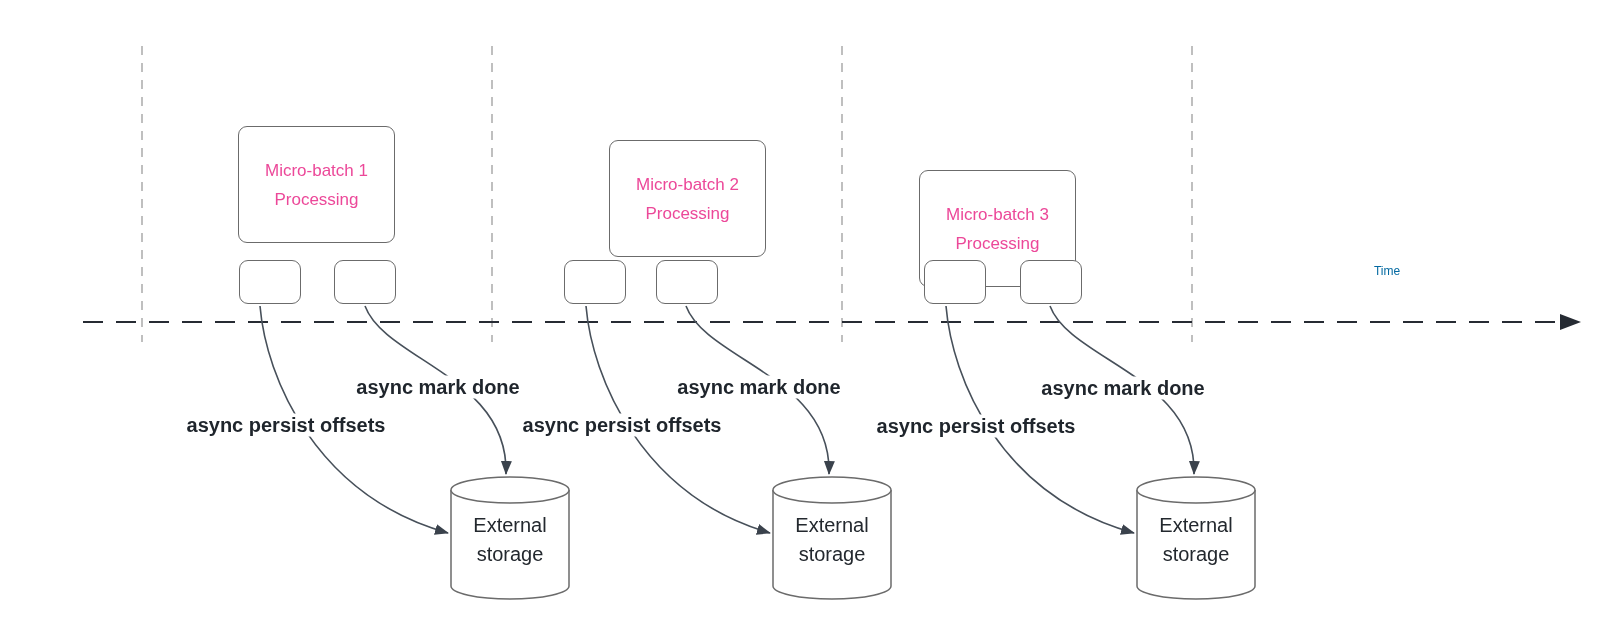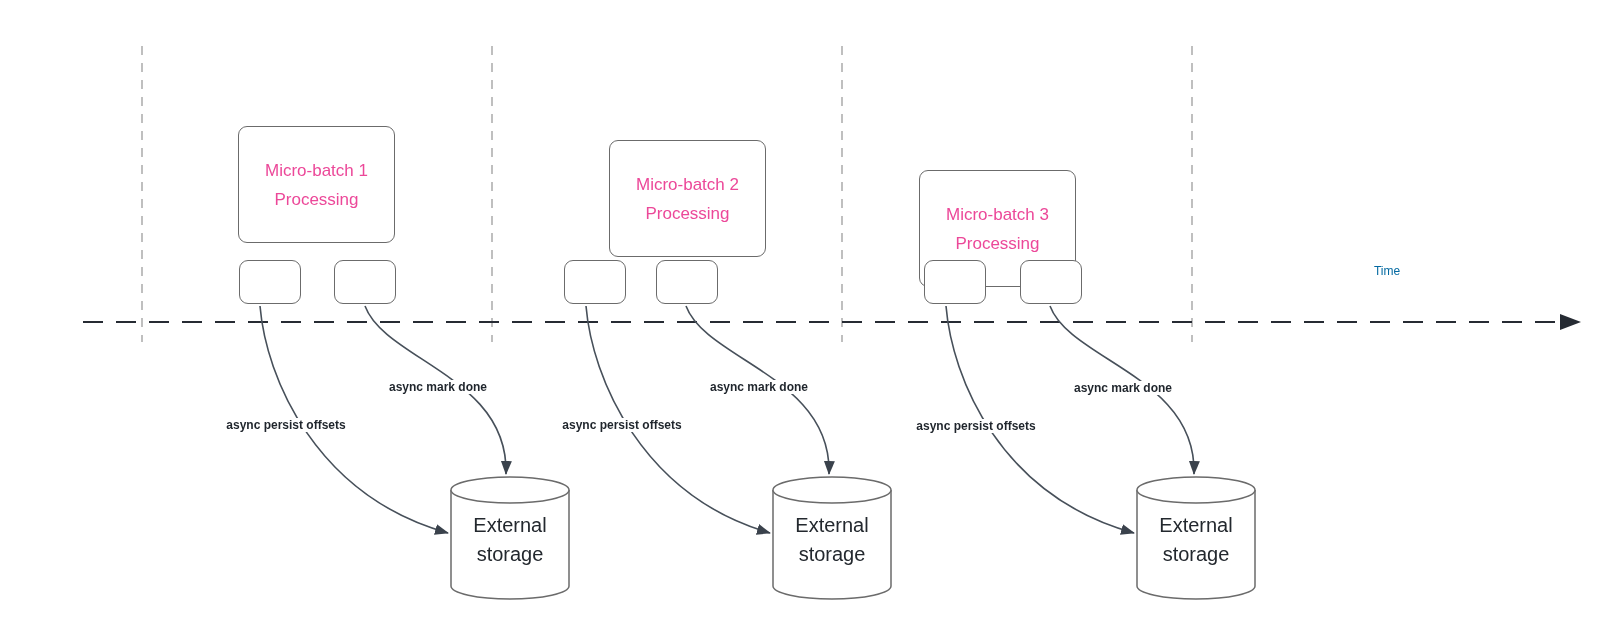--- a/index.html
+++ b/index.html
@@ -17,21 +17,21 @@
     border:1.5px solid #6b6b6b; border-radius:9px; background:#ffffff;
     display:flex; flex-direction:column; align-items:center; justify-content:center;
     font-size:17px; line-height:29px; color:#ec4899; text-align:center;
   }
   .sbox {
     position:absolute; width:62px; height:44px; box-sizing:border-box;
     border:1.5px solid #6b6b6b; border-radius:9px; background:#ffffff;
   }
   .elabel {
     position:absolute; transform:translate(-50%,-50%);
-    font-size:12px; font-weight:bold; color:#1f252c; background:#ffffff;
+    font-size:20px; font-weight:bold; color:#1f252c; background:#ffffff;
     padding:0 2px; white-space:nowrap;
   }
   .storage-label {
     position:absolute; transform:translate(-50%,-50%); text-align:center;
     font-size:20px; line-height:29px; color:#23282e;
   }
   .time-label {
     position:absolute; transform:translate(-50%,-50%);
     font-size:12px; color:#0369a1;
   }

